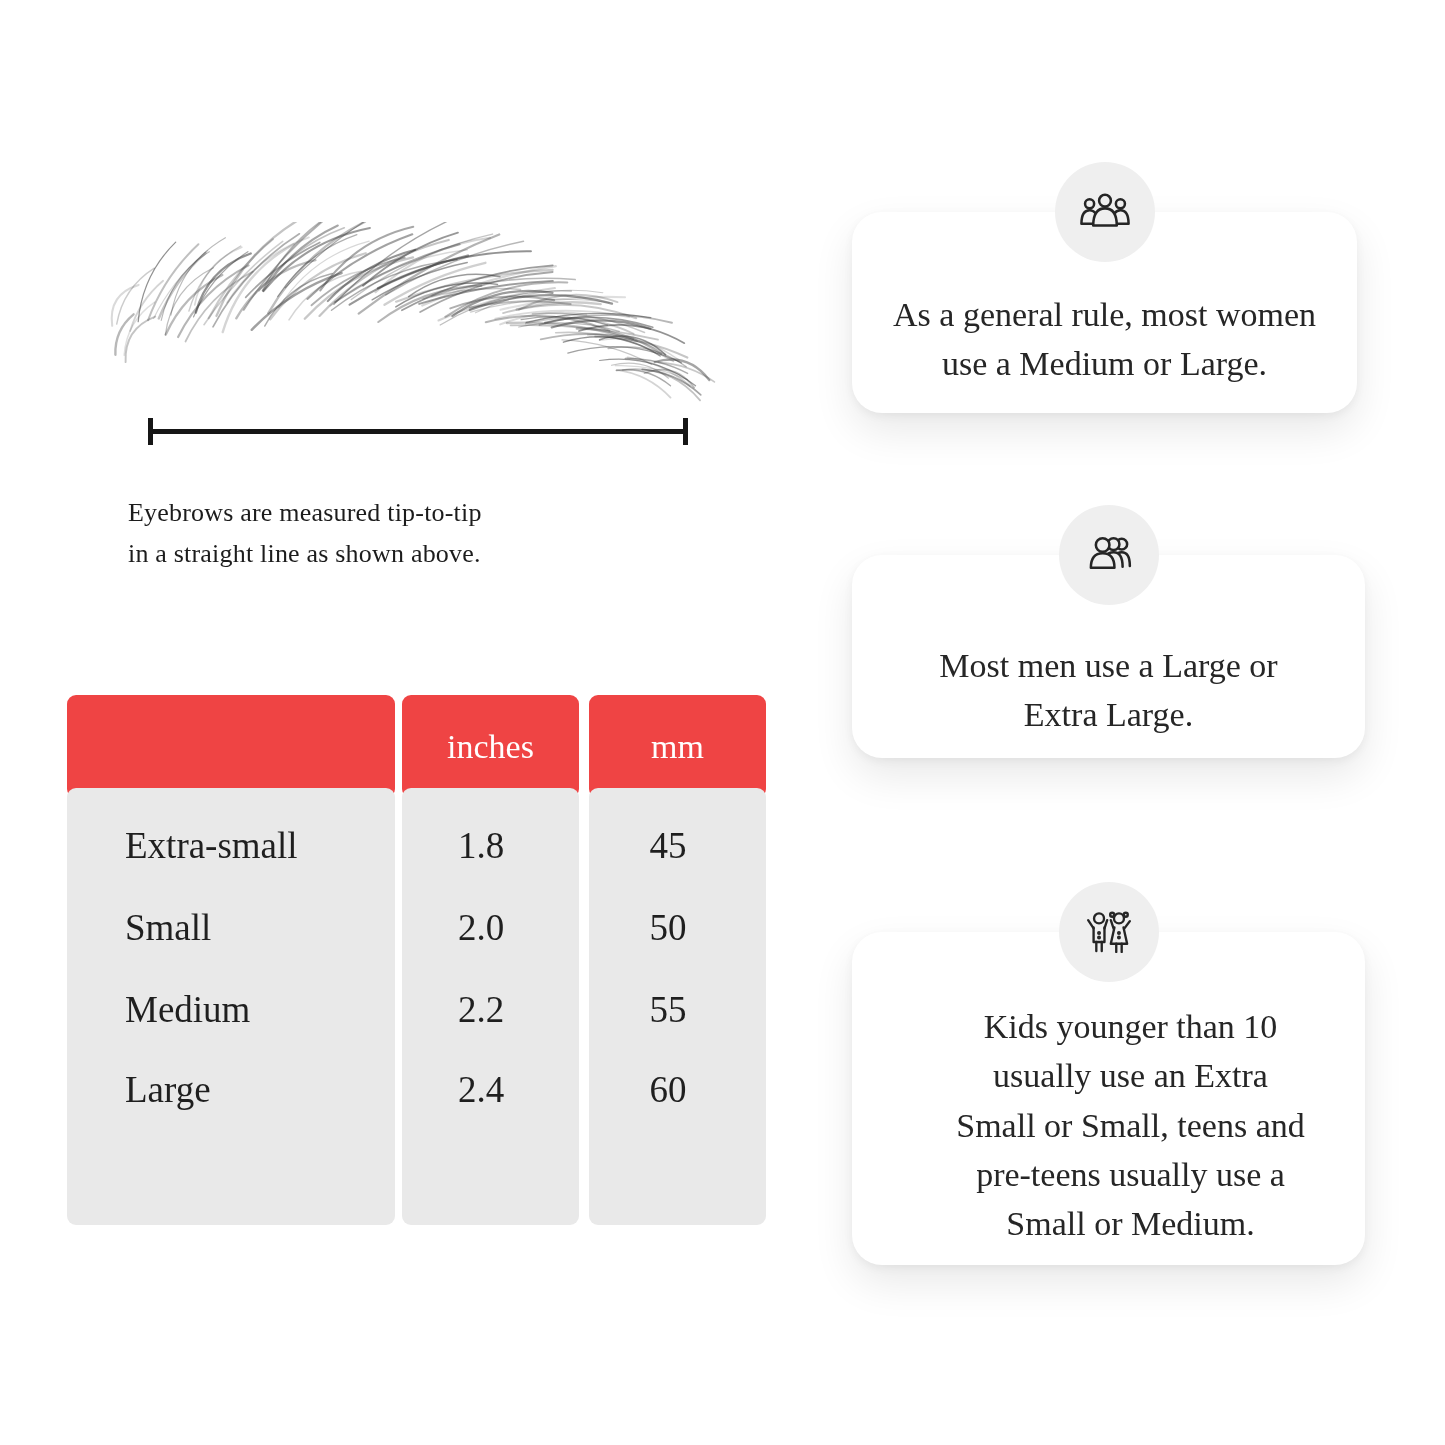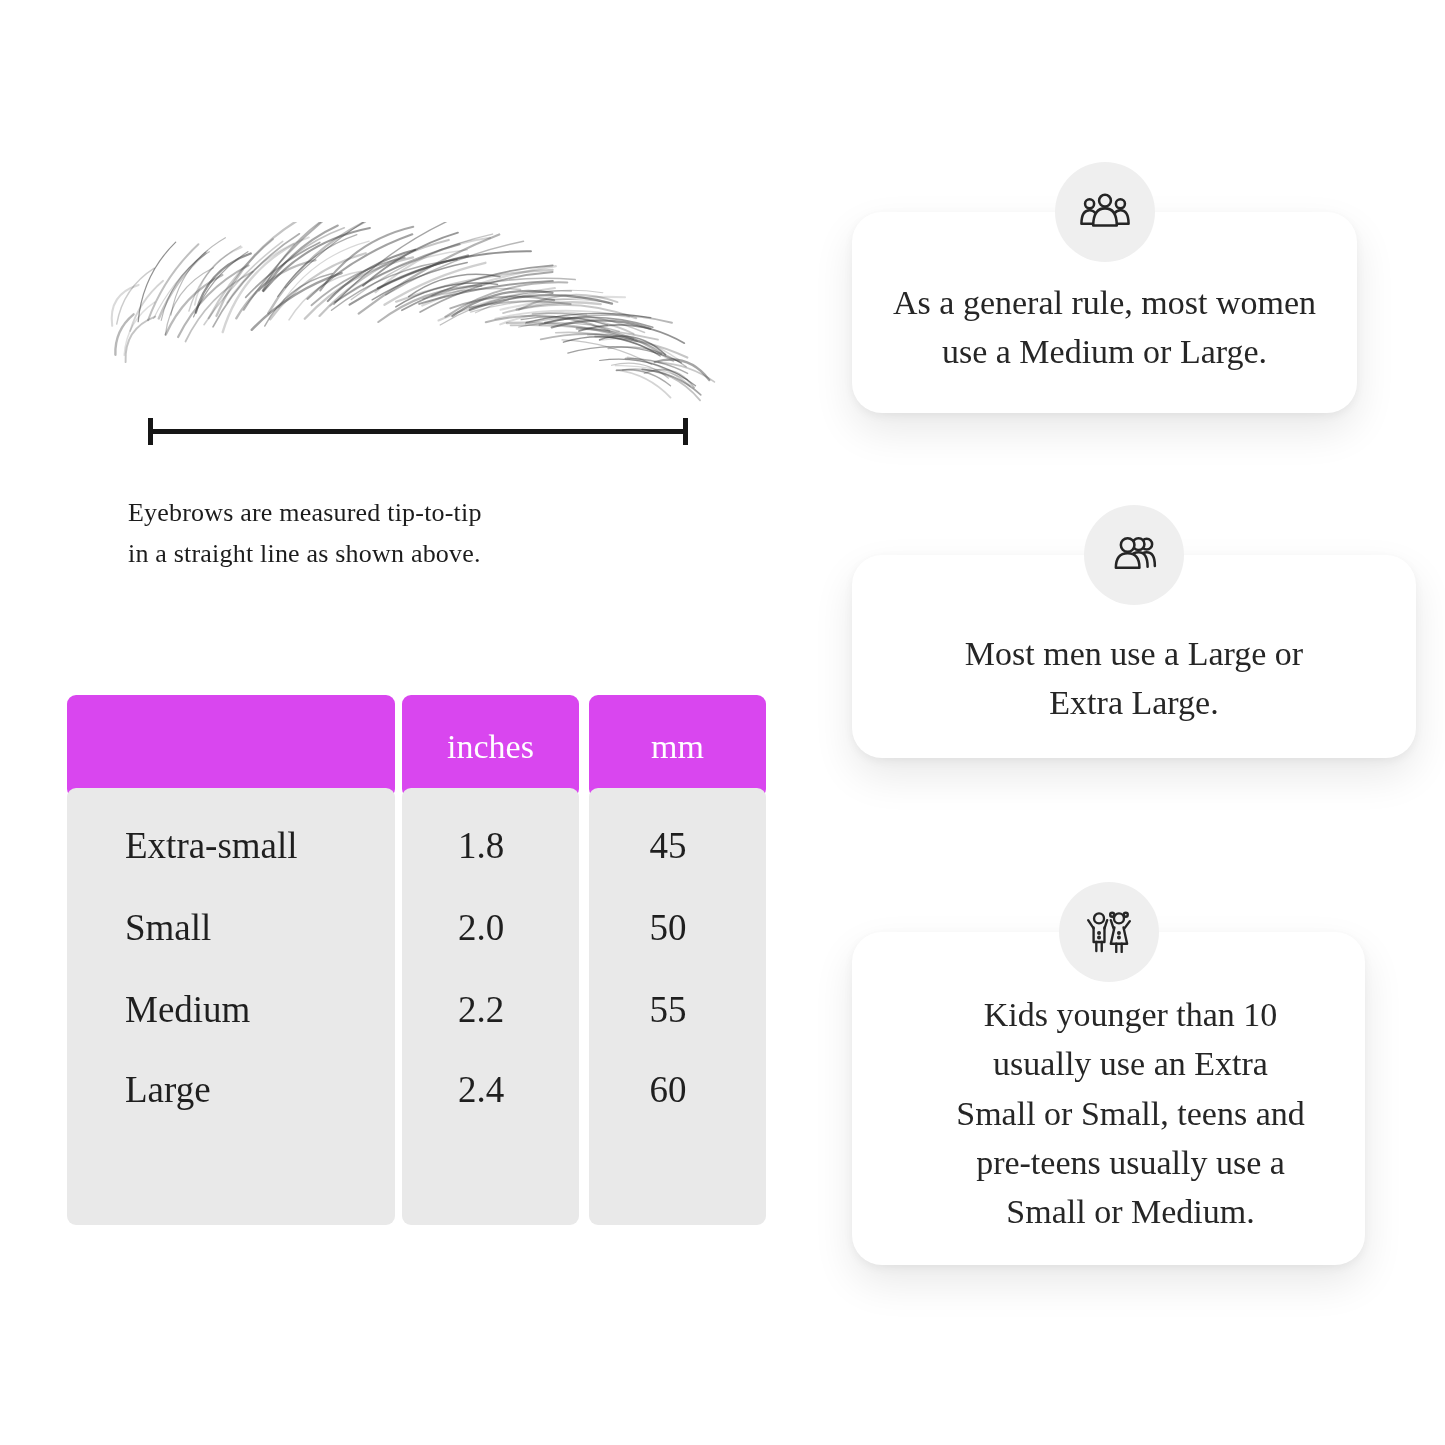--- a/index.html
+++ b/index.html
@@ -20,21 +20,21 @@
   .mline::before{left:0;}
   .mline::after{right:0;}
 
   .caption{
     left:128px;top:492px;width:640px;font-size:26px;line-height:1.58;
     white-space:pre-line;color:#1c1c1c;letter-spacing:.2px;
   }
 
   
   .hdr{
-    top:695px;height:103px;background:#d946ef;border-radius:9px;color:#ffffff;
+    top:695px;height:103px;background:#ef4444;border-radius:9px;color:#ffffff;
     display:flex;align-items:center;justify-content:center;font-size:34px;
   }
   .hdr1{left:67px;width:328px;}
   .hdr2{left:402px;width:177px;}
   .hdr3{left:589px;width:177px;text-align:right;}
   .colbg{top:788px;height:437px;background:#e9e9e9;border-radius:9px;}
   .row{left:67px;width:699px;height:82px;font-size:37px;color:#1f1f1f;}
   .row .rl{position:absolute;left:58px;top:50%;transform:translateY(-50%);}
   .row .rv1,.row .rv2{position:absolute;top:50%;transform:translateY(-50%);width:158px;text-align:center;}
   .row .rv1{left:335px;}
@@ -45,25 +45,25 @@
   .card{
     position:absolute;background:#ffffff;border-radius:30px;
     box-shadow:0 3px 10px rgba(0,0,0,.05), 0 18px 42px rgba(0,0,0,.09);
   }
   .card .circle{
     position:absolute;left:50%;top:-50px;width:100px;height:100px;margin-left:-50px;
     border-radius:50%;background:#efefef;display:flex;align-items:center;justify-content:center;
   }
   .card .ctext{
     position:absolute;left:0;right:0;text-align:center;font-size:34px;line-height:1.45;
-    white-space:pre-line;color:#262626;
+    white-space:pre-line;color:#262626;margin-top:12px;
   }
   .card1{left:852px;top:212px;width:505px;height:201px;}
   .card1 .ctext{top:66px;}
-  .card2{left:852px;top:555px;width:564px;height:203px;}
+  .card2{left:852px;top:555px;width:513px;height:203px;}
   .card2 .ctext{top:74px;}
   .card3{left:852px;top:932px;width:513px;height:333px;}
   .card3 .ctext{top:58px;padding-left:44px;}
   .icon{display:block;}
 </style>
 </head>
 <body>
 
 <div class="canvas">
 

